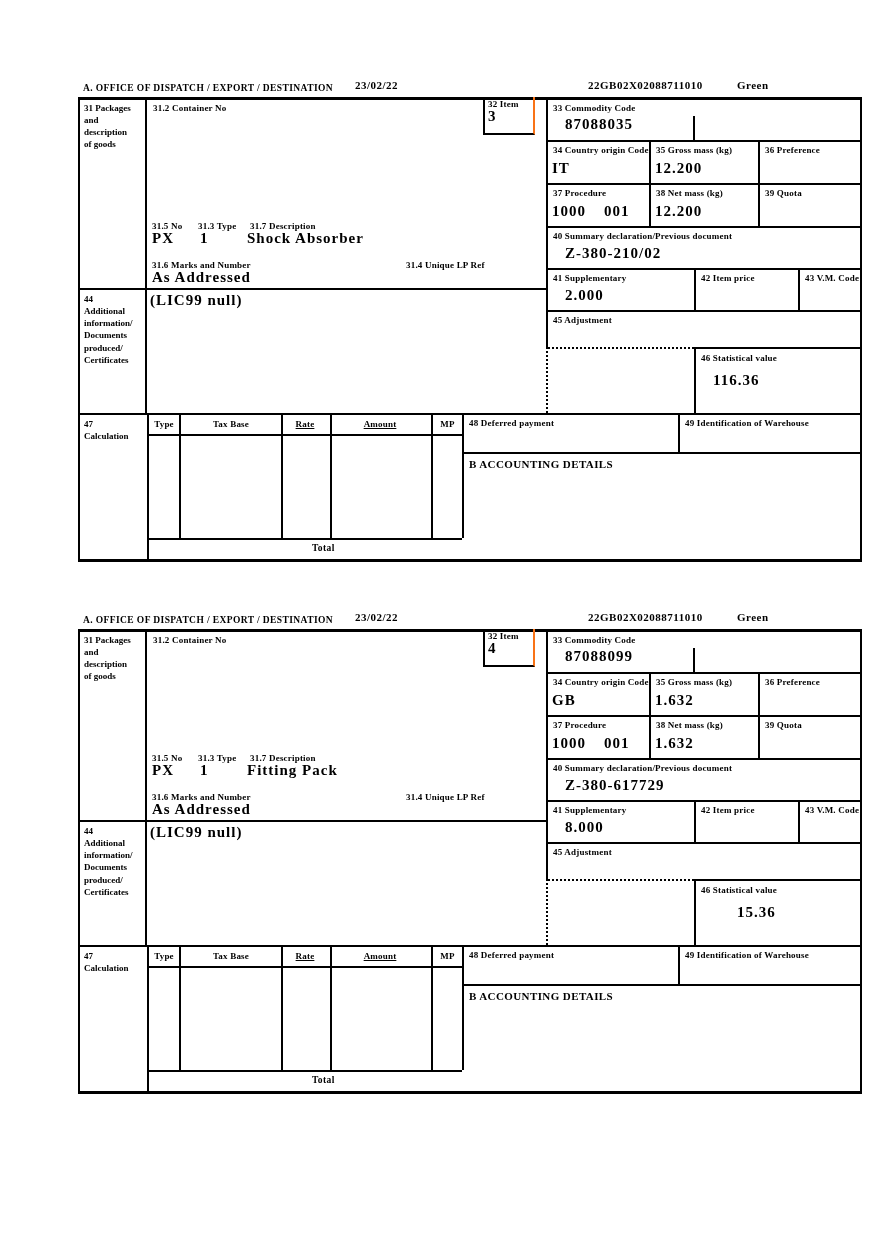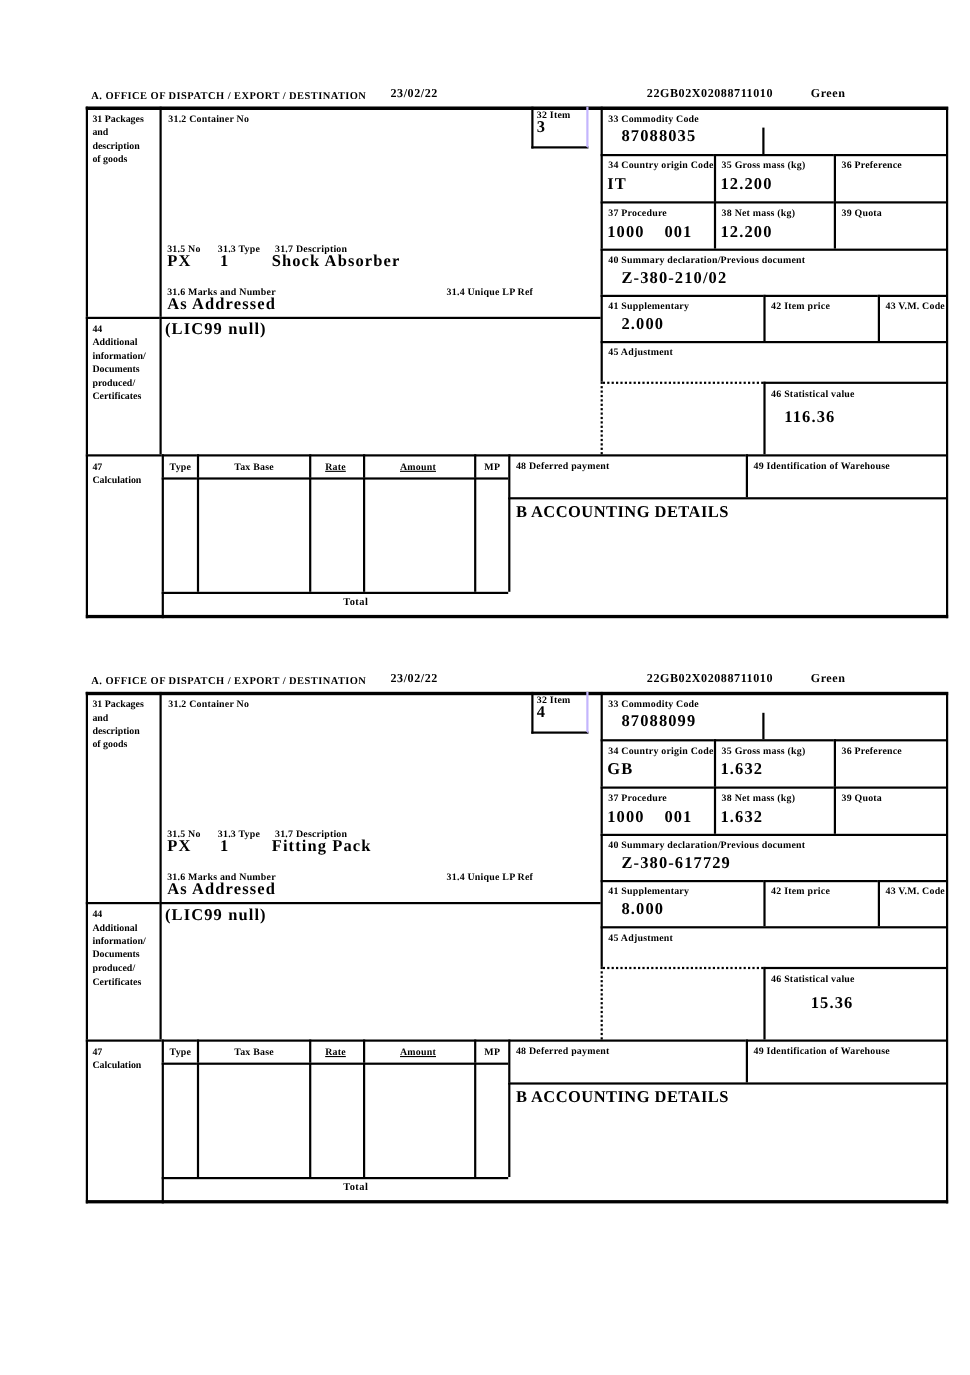--- a/index.html
+++ b/index.html
@@ -3,35 +3,35 @@
 <meta charset="utf-8">
 <style>
   html,body{margin:0;padding:0;background:#fff;}
   body{position:relative;width:882px;height:1250px;overflow:hidden;
        font-family:"Liberation Serif","DejaVu Serif",serif;font-weight:bold;color:#000;}
   .sheet{position:absolute;left:0;width:882px;height:532px;}
   .frame{position:absolute;left:78px;top:17px;width:784px;height:465px;}
   .cell{position:absolute;box-sizing:border-box;}
   .bt{border-top:2px solid #000;}
   .bl{border-left:2px solid #000;}
-  .br{border-right:2px solid #c4b5fd;}
+  .br{border-right:2px solid #f97316;}
   .bb{border-bottom:2px solid #000;}
   .line{position:absolute;background:#000;}
   .vdot{position:absolute;width:0;border-left:2px dotted #000;}
   .hdot{position:absolute;height:0;border-top:2px dotted #000;}
   .lbl{position:absolute;font-size:9px;letter-spacing:0.2px;white-space:nowrap;}
   .val{position:absolute;font-size:15px;letter-spacing:1px;white-space:nowrap;}
   .wraplbl{position:absolute;font-size:9px;line-height:1.35;}
   .wraplbl span{display:block;}
   .hA{position:absolute;font-size:9.5px;letter-spacing:0.4px;white-space:nowrap;}
   .hv{position:absolute;font-size:11px;letter-spacing:0.5px;white-space:nowrap;}
   .th{font-size:9px;letter-spacing:0.2px;padding-top:4px;}
   .tc{text-align:center;}
   .tr2{text-align:center;padding-right:3px;text-decoration:underline;}
-  .btitle{position:absolute;font-size:15px;letter-spacing:0.4px;white-space:nowrap;}
+  .btitle{position:absolute;font-size:11px;letter-spacing:0.4px;white-space:nowrap;}
 </style>
 </head>
 <body>
 
 <div class="sheet" style="top: 80px;">
   <span class="hA" style="left:83px;top:3px;">A.  OFFICE OF DISPATCH / EXPORT / DESTINATION</span>
   <span class="hv" style="left:355px;top:-1px;">23/02/22</span>
   <span class="hv" style="left:588px;top:-1px;">22GB02X02088711010</span>
   <span class="hv" style="left:737px;top:-1px;">Green</span>
 

